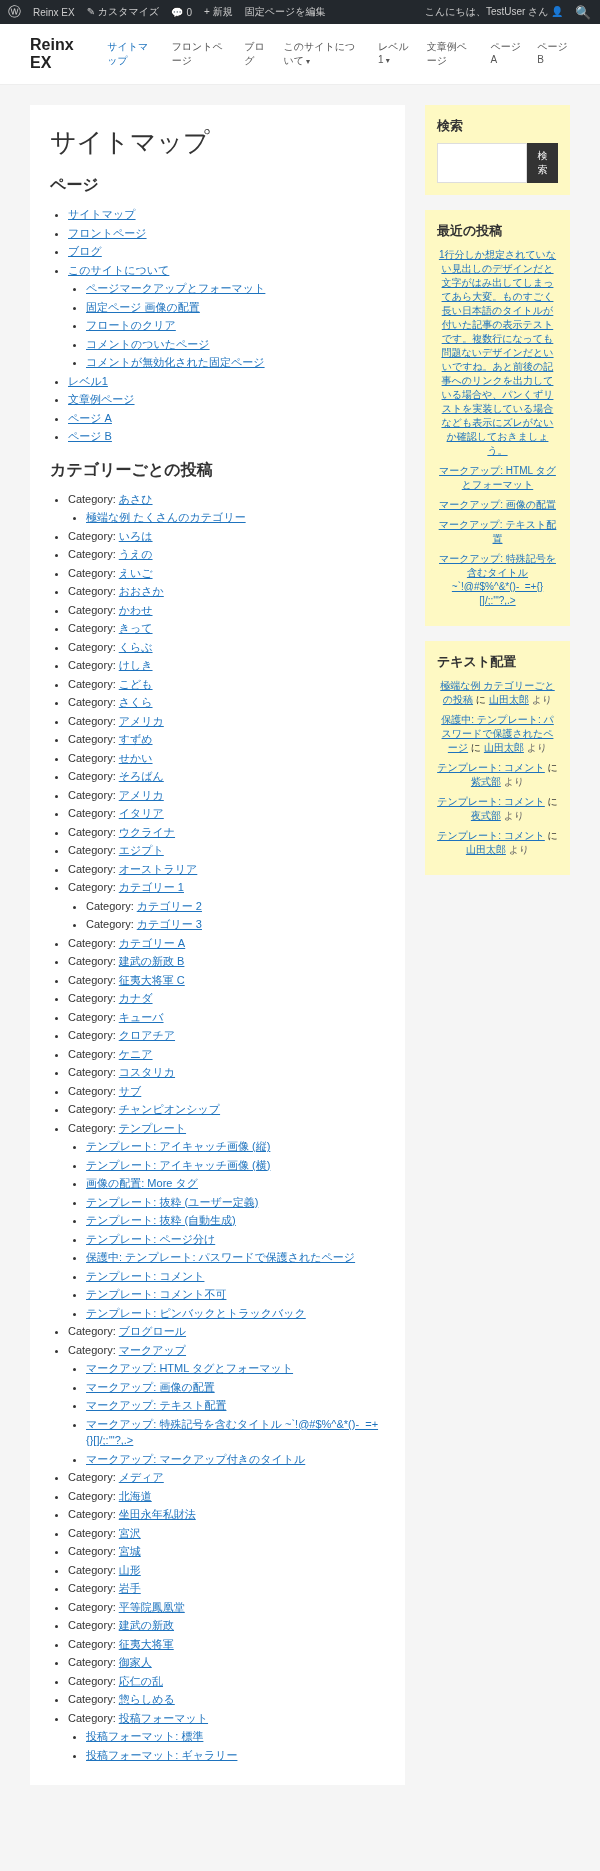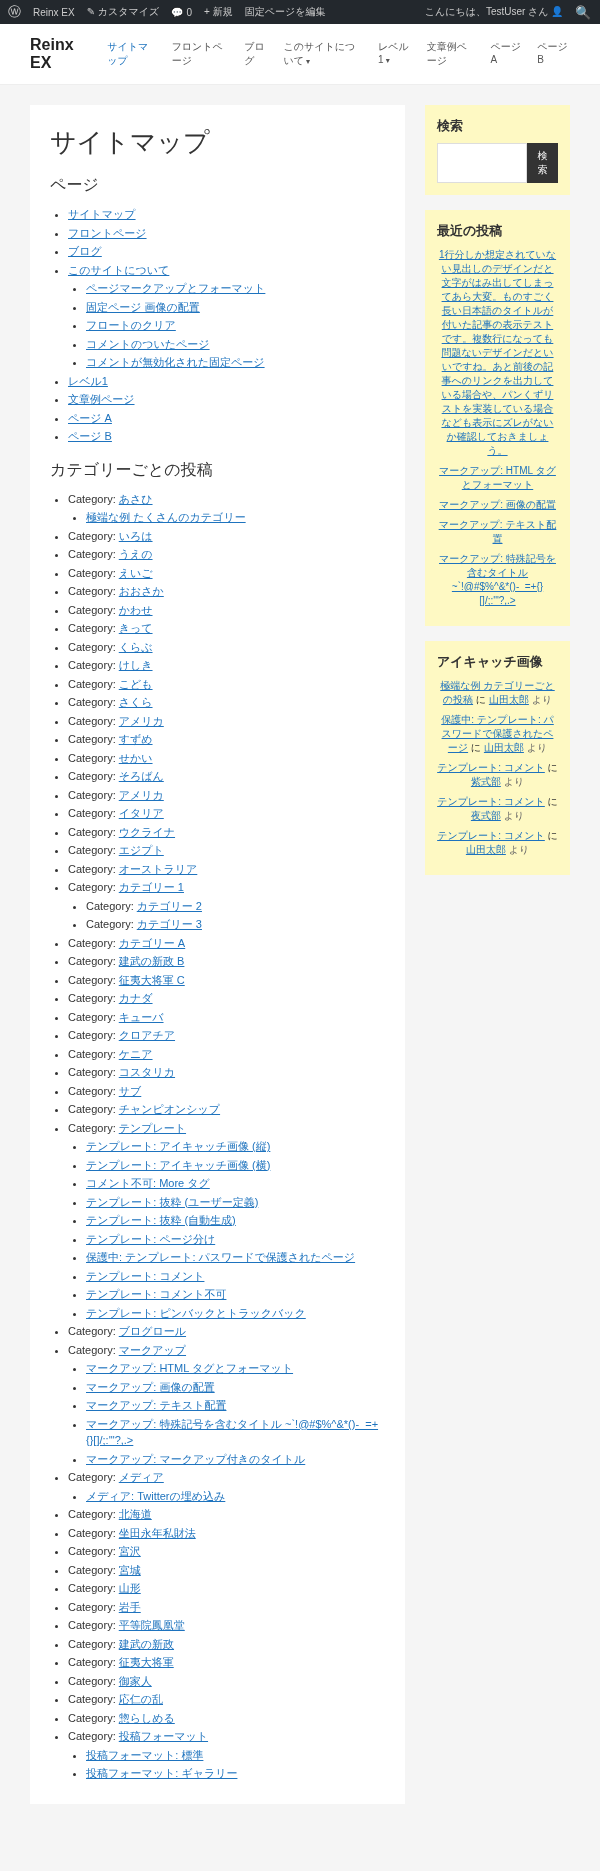--- a/index.html
+++ b/index.html
@@ -16,21 +16,21 @@
 .nav .chev { font-size: 8px; margin-left: 2px; }
 .container { display: flex; gap: 20px; padding: 20px 30px; max-width: 600px; }
 .main { flex: 1; background: #fff; padding: 20px; }
 .sidebar { width: 145px; display: flex; flex-direction: column; gap: 15px; }
 .widget { background: #fef9c3; padding: 12px; }
 .widget h3 { font-size: 13px; margin-bottom: 8px; font-weight: bold; }
 .search-box { display: flex; }
 .search-box input { flex: 1; border: 1px solid #ddd; padding: 3px; width: 90px; }
 .search-box button { background: #333; color: #fff; border: none; padding: 6px 8px; font-size: 10px; cursor: pointer; }
 .page-title { font-size: 26px; margin-bottom: 15px; font-weight: normal; }
-h2 { font-size: 16px; margin: 15px 0 10px; font-weight: normal; }
+h2 { font-size: 16px; margin: 15px 0 10px; font-weight: bold; }
 ul { list-style: disc; padding-left: 18px; }
 ul ul { padding-left: 18px; }
 li { margin: 2px 0; line-height: 1.5; }
 a { color: #1e73be; text-decoration: underline; }
 .cat-label { color: #333; }
 .widget ul { list-style: none; padding: 0; }
 .widget li { margin-bottom: 6px; font-size: 10px; line-height: 1.4; text-align: center; }
 .widget a { text-decoration: underline; }
 .meta { color: #666; }
 </style>
@@ -120,40 +120,38 @@
         <li><span class="cat-label">Category: </span><a>カナダ</a></li>
         <li><span class="cat-label">Category: </span><a>キューバ</a></li>
         <li><span class="cat-label">Category: </span><a>クロアチア</a></li>
         <li><span class="cat-label">Category: </span><a>ケニア</a></li>
         <li><span class="cat-label">Category: </span><a>コスタリカ</a></li>
         <li><span class="cat-label">Category: </span><a>サブ</a></li>
         <li><span class="cat-label">Category: </span><a>チャンピオンシップ</a></li>
         <li><span class="cat-label">Category: </span><a>テンプレート</a><ul>
             <li><a>テンプレート: アイキャッチ画像 (縦)</a></li>
             <li><a>テンプレート: アイキャッチ画像 (横)</a></li>
-            <li><a>コメント不可: More タグ</a></li>
+            <li><a>画像の配置: More タグ</a></li>
             <li><a>テンプレート: 抜粋 (ユーザー定義)</a></li>
             <li><a>テンプレート: 抜粋 (自動生成)</a></li>
             <li><a>テンプレート: ページ分け</a></li>
             <li><a>保護中: テンプレート: パスワードで保護されたページ</a></li>
             <li><a>テンプレート: コメント</a></li>
             <li><a>テンプレート: コメント不可</a></li>
             <li><a>テンプレート: ピンバックとトラックバック</a></li>
           </ul></li>
         <li><span class="cat-label">Category: </span><a>ブログロール</a></li>
         <li><span class="cat-label">Category: </span><a>マークアップ</a><ul>
             <li><a>マークアップ: HTML タグとフォーマット</a></li>
             <li><a>マークアップ: 画像の配置</a></li>
             <li><a>マークアップ: テキスト配置</a></li>
             <li><a>マークアップ: 特殊記号を含むタイトル ~`!@#$%^&amp;*()-_=+{}[]/;:'"?,.&gt;</a></li>
             <li><a>マークアップ: マークアップ付きのタイトル</a></li>
           </ul></li>
-        <li><span class="cat-label">Category: </span><a>メディア</a><ul>
-            <li><a>メディア: Twitterの埋め込み</a></li>
-          </ul></li>
+        <li><span class="cat-label">Category: </span><a>メディア</a></li>
         <li><span class="cat-label">Category: </span><a>北海道</a></li>
         <li><span class="cat-label">Category: </span><a>坐田永年私財法</a></li>
         <li><span class="cat-label">Category: </span><a>宮沢</a></li>
         <li><span class="cat-label">Category: </span><a>宮城</a></li>
         <li><span class="cat-label">Category: </span><a>山形</a></li>
         <li><span class="cat-label">Category: </span><a>岩手</a></li>
         <li><span class="cat-label">Category: </span><a>平等院鳳凰堂</a></li>
         <li><span class="cat-label">Category: </span><a>建武の新政</a></li>
         <li><span class="cat-label">Category: </span><a>征夷大将軍</a></li>
         <li><span class="cat-label">Category: </span><a>御家人</a></li>
@@ -177,21 +175,21 @@
       <h3>最近の投稿</h3>
       <ul id="recent-posts">
           <li><a>1行分しか想定されていない見出しのデザインだと文字がはみ出してしまってあら大変。ものすごく長い日本語のタイトルが付いた記事の表示テストです。複数行になっても問題ないデザインだといいですね。あと前後の記事へのリンクを出力している場合や、パンくずリストを実装している場合なども表示にズレがないか確認しておきましょう。</a></li>
           <li><a>マークアップ: HTML タグとフォーマット</a></li>
           <li><a>マークアップ: 画像の配置</a></li>
           <li><a>マークアップ: テキスト配置</a></li>
           <li><a>マークアップ: 特殊記号を含むタイトル ~`!@#$%^&amp;*()-_=+{}[]/;:'"?,.&gt;</a></li>
         </ul>
     </div>
     <div class="widget">
-      <h3>アイキャッチ画像</h3>
+      <h3>テキスト配置</h3>
       <ul id="recent-comments">
           <li><a>極端な例  カテゴリーごとの投稿</a> に <a>山田太郎</a><span class="meta"> より</span></li>
           <li><a>保護中: テンプレート: パスワードで保護されたページ</a> に <a>山田太郎</a><span class="meta"> より</span></li>
           <li><a>テンプレート: コメント</a> に <a>紫式部</a><span class="meta"> より</span></li>
           <li><a>テンプレート: コメント</a> に <a>夜式部</a><span class="meta"> より</span></li>
           <li><a>テンプレート: コメント</a> に <a>山田太郎</a><span class="meta"> より</span></li>
         </ul>
     </div>
   </aside>
 </div>

